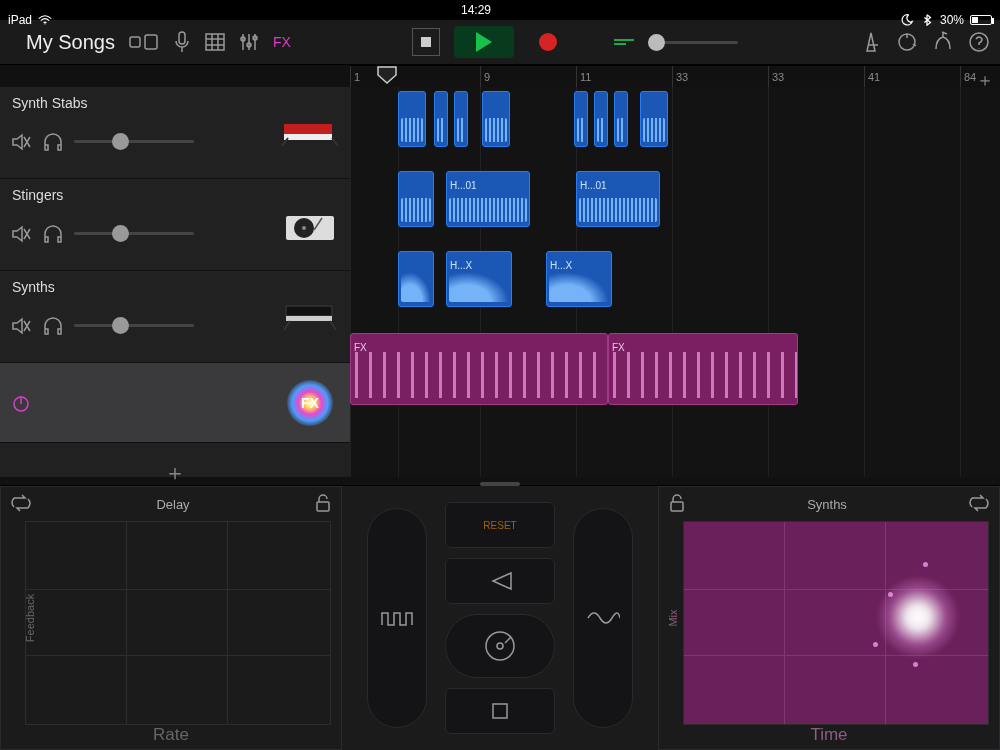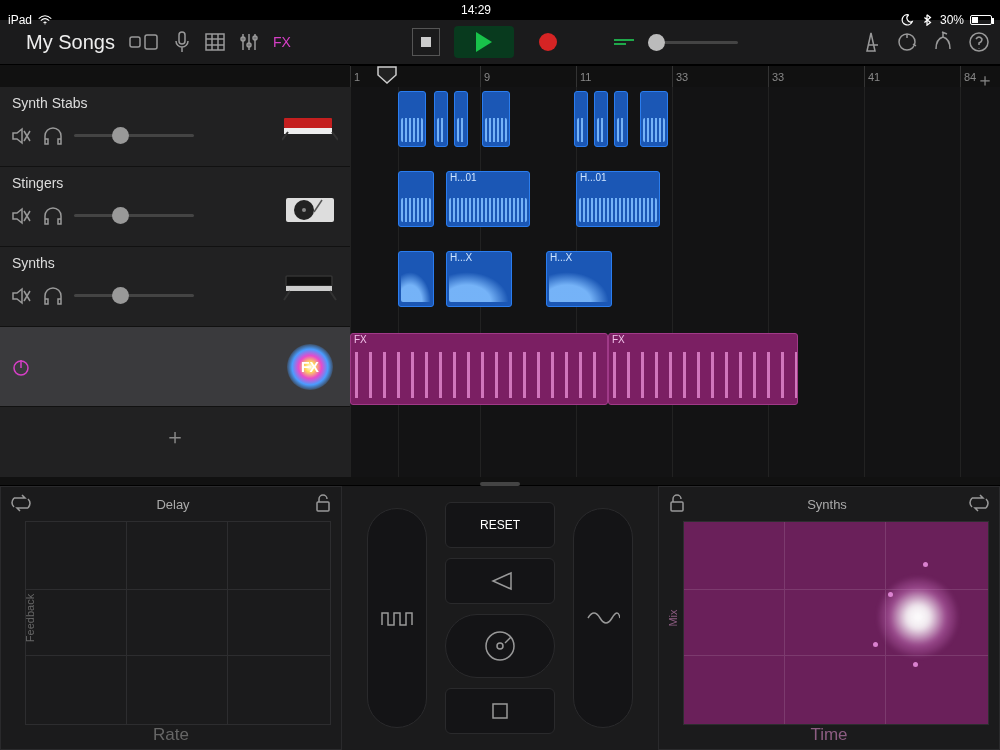--- a/index.html
+++ b/index.html
@@ -38,36 +38,36 @@
   .playhead-marker { position:absolute; top:0; width:22px; height:18px; }
   .playhead-marker svg { width:100%; height:100%; }
   .playhead-line { position:absolute; top:87px; width:1px; height:325px; background:#ccc; }
 
   
   .tracks-area { position:absolute; left:0; top:87px; right:0; height:390px; display:flex; }
   .track-list { width:350px; background:#212122; }
   .timeline { flex:1; background:#131314; position:relative; }
   .grid-line { position:absolute; top:0; bottom:0; width:1px; background:#222; }
 
-  .track-row { height:80px; border-bottom:1px solid #111; display:flex; align-items:center; padding:0 10px; gap:10px; position:relative; }
+  .track-row { height:92px; border-bottom:1px solid #111; display:flex; align-items:center; padding:0 10px; gap:10px; position:relative; }
   .track-row.sel { background:#3a3a3d; height:80px; }
   .track-row .title { position:absolute; top:8px; left:12px; color:#ddd; font-size:14px; }
   .trk-controls { display:flex; align-items:center; gap:10px; margin-top:18px; }
   .ic { width:22px; height:22px; color:#888; }
   .slider { width:120px; height:3px; background:#444; position:relative; border-radius:2px; }
   .slider .kn { position:absolute; top:-7px; width:17px; height:17px; border-radius:50%; background:#999; }
   .instr-ic { width:60px; height:40px; margin-left:auto; display:flex; align-items:center; justify-content:center; }
   .power-btn { color:#c23da8; }
   .fx-circle { width:46px; height:46px; border-radius:50%; background:radial-gradient(circle,#fff 0%,#ffda55 15%,#e84acb 35%,#4a9cff 55%,rgba(0,0,0,0) 75%); display:flex; align-items:center; justify-content:center; color:#fff; font-weight:bold; font-size:14px; }
   .add-trk { display:flex; align-items:center; justify-content:center; height:60px; color:#888; font-size:22px; }
 
   
   .clip { position:absolute; border-radius:3px; overflow:hidden; }
   .clip.blue { background:#1b57b5; border:1px solid #2a7df0; }
-  .clip .lbl { font-size:10px; color:#cde4ff; padding:0 3px; white-space:nowrap; }
+  .clip .lbl { font-size:10px; color:#cde4ff; padding:8px 3px; white-space:nowrap; }
   .clip .wv { position:absolute; left:2px; right:2px; bottom:4px; height:24px; background:repeating-linear-gradient(90deg,#7fbdff 0 2px, transparent 2px 4px); border-radius:2px; opacity:0.9;}
   .clip.stinger .wv { height:30px; background:radial-gradient(ellipse at 30% 100%, #7fbdff 0%, #7fbdff 40%, transparent 70%); }
   .clip.fx { background:#7b1f63; border:1px solid #a03a88; }
   .clip.fx .lbl { color:#f0c0e8; }
   .clip.fx .auto { position:absolute; top:18px; left:0; right:0; bottom:6px; }
   .clip.fx .auto::before { content:""; position:absolute; inset:0; background:repeating-linear-gradient(90deg, transparent 0 4px, rgba(230,140,210,.8) 4px 7px, transparent 7px 14px); }
 
   
   .fx-panel { position:absolute; left:0; right:0; bottom:0; height:265px; background:#1b1b1c; border-top:1px solid #000; display:flex; }
   .fx-handle { position:absolute; top:-4px; left:50%; transform:translateX(-50%); width:40px; height:4px; background:#444; border-radius:2px; }
@@ -78,21 +78,21 @@
   .xy-glines .gl { position:absolute; background:#2d2d2f; }
   .xy-xlabel { position:absolute; bottom:4px; left:50%; transform:translateX(-50%); color:#666; font-size:17px; }
   .xy-ylabel { position:absolute; left:5px; top:50%; transform:translateY(-50%) rotate(-90deg); transform-origin:center; color:#666; font-size:11px; }
   .xy-touch { position:absolute; width:80px; height:80px; background:radial-gradient(circle, #fff 0%, rgba(255,255,255,.9) 20%, rgba(220,130,210,.4) 50%, transparent 75%); border-radius:50%; filter:blur(2px); }
   .xy-dot { position:absolute; width:5px; height:5px; border-radius:50%; background:rgba(230,140,220,.9); }
 
   .fx-center { flex:1; display:flex; align-items:center; justify-content:center; gap:18px; padding:18px 10px; }
   .pill { width:60px; height:220px; background:#141416; border-radius:30px; display:flex; align-items:center; justify-content:center; border:1px solid #2a2a2c; }
   .center-stack { display:flex; flex-direction:column; gap:10px; align-items:center; }
   .cbtn { width:110px; height:46px; background:#141416; border:1px solid #2a2a2c; border-radius:6px; display:flex; align-items:center; justify-content:center; color:#888; }
-  .cbtn.reset { font-size:12px; color:#ffffff; }
+  .cbtn.reset { font-size:10px; color:#a16207; }
   .cbtn.circle { height:64px; border-radius:32px; }
 
   
   svg { stroke:#999; fill:none; stroke-width:1.5; }
   .fx-label, .power-btn svg { stroke:#d63fc6; }
 
 </style>
 </head>
 <body>
 

